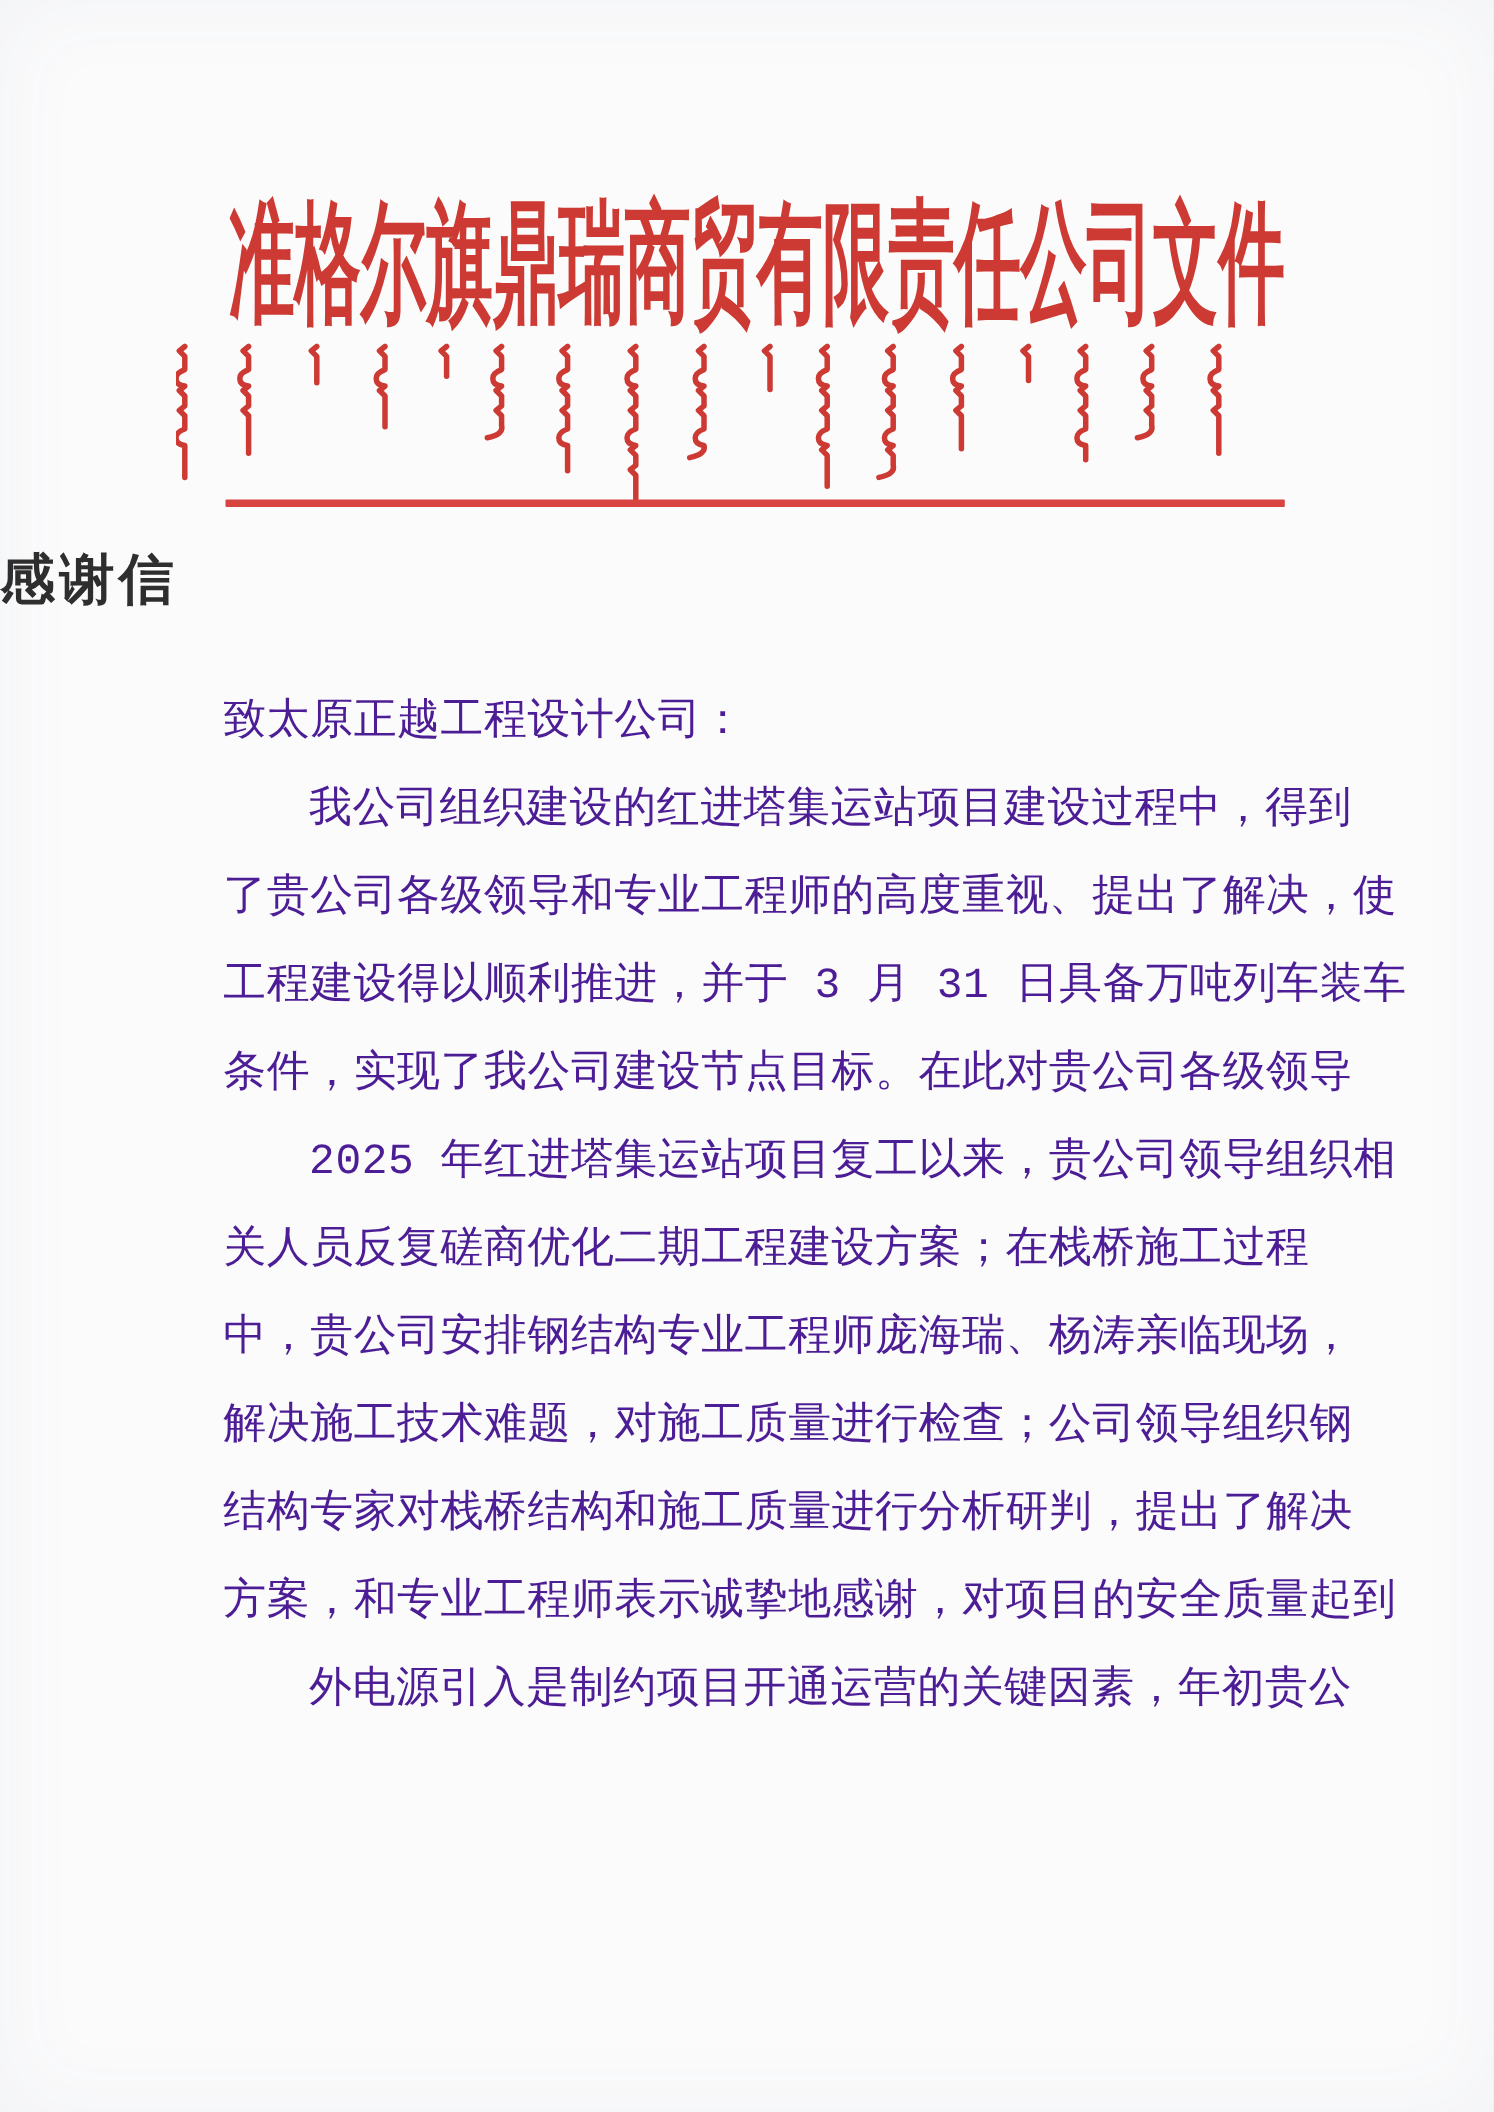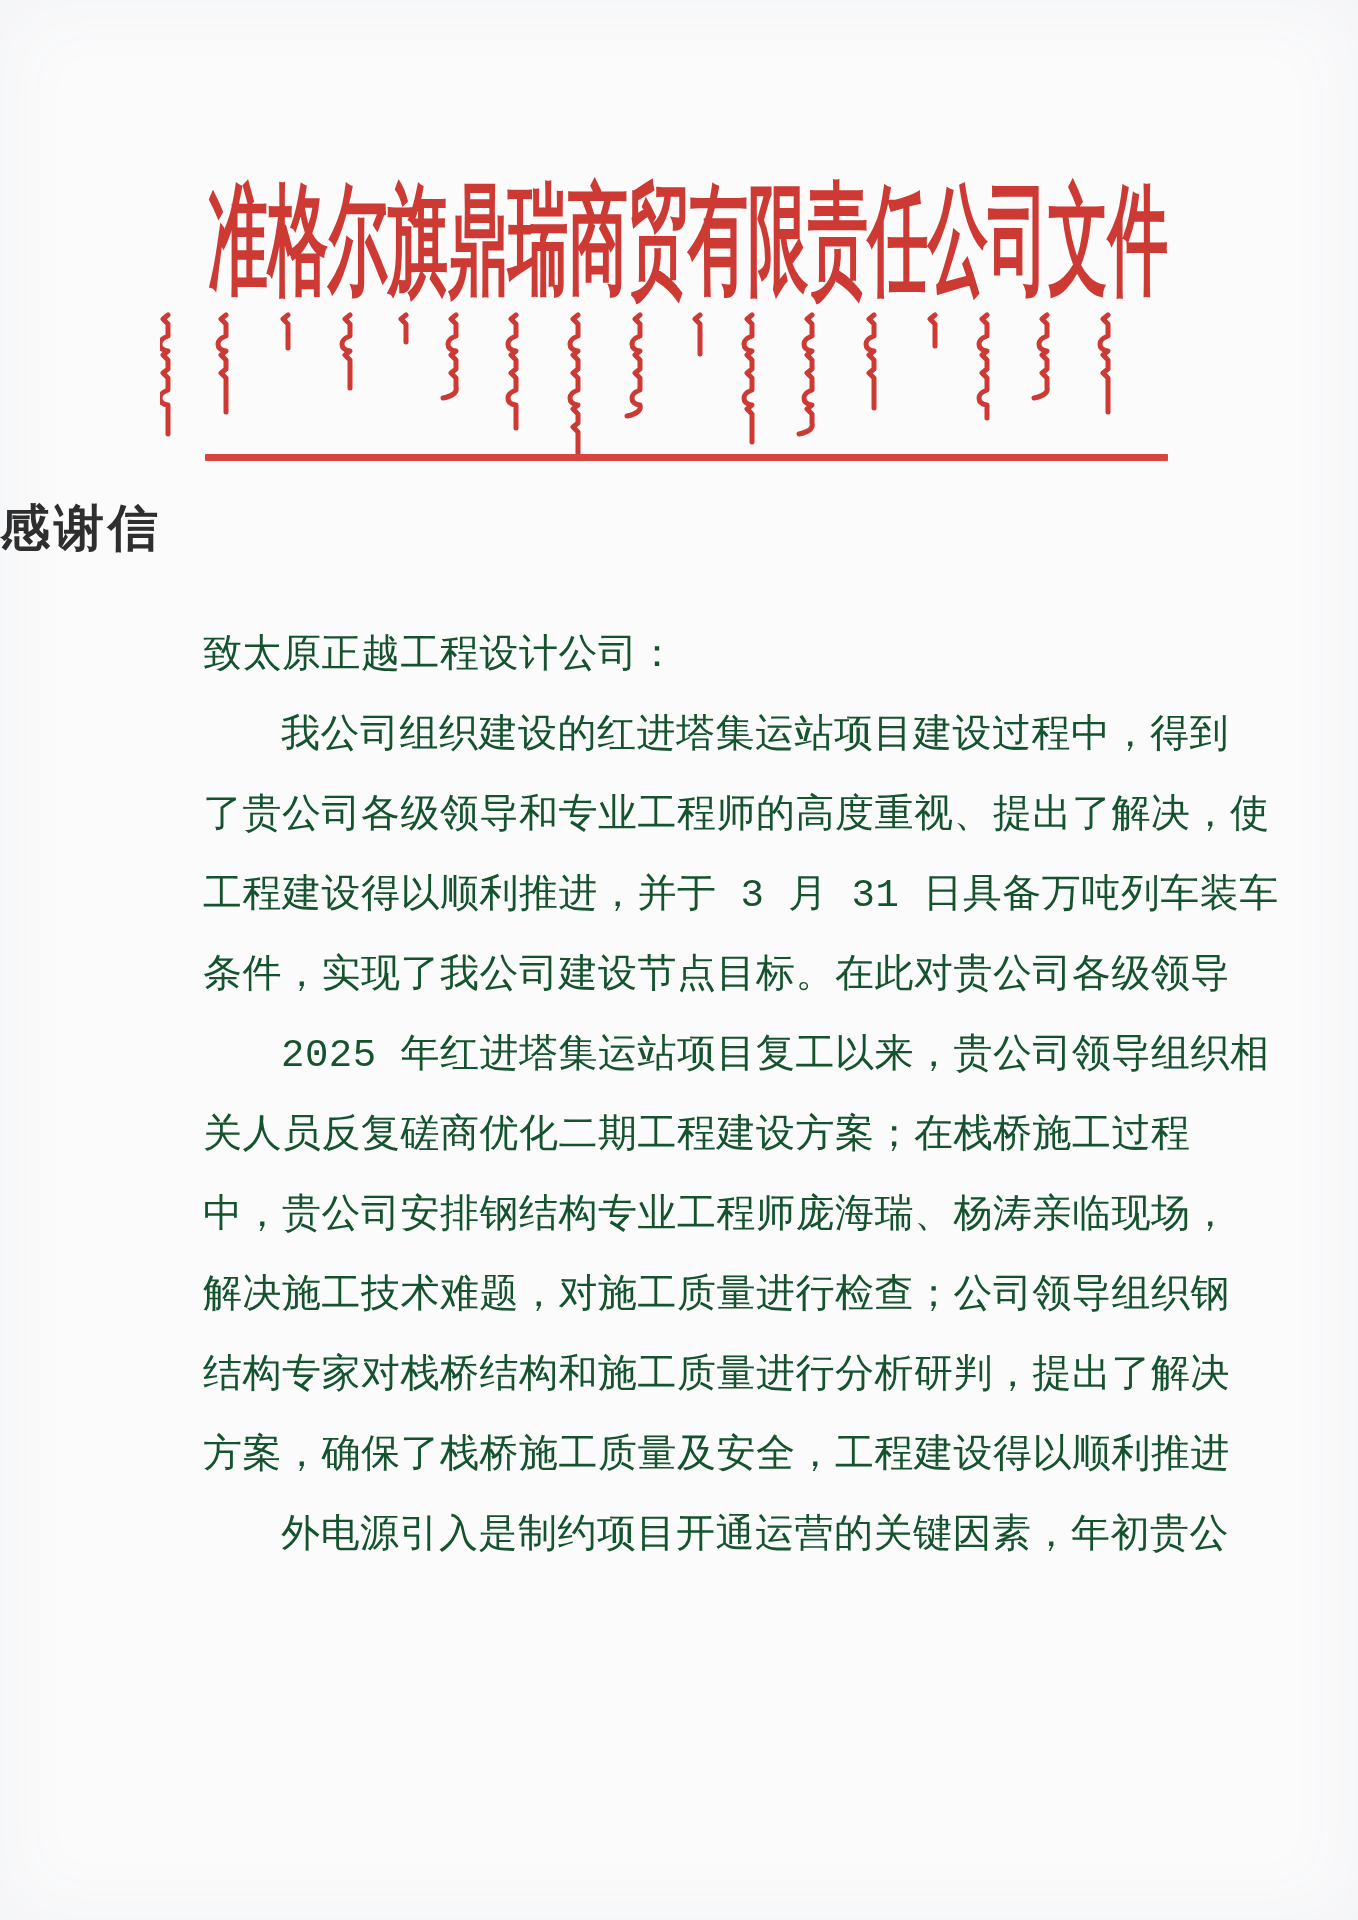--- a/index.html
+++ b/index.html
@@ -48,21 +48,21 @@
     color:#2e2e2e;
     letter-spacing:4px;
   }
   
   .letter-body{
     position:absolute;
     left:203px;top:616px;
     width:1052px;
     font-size:39px;
     line-height:80px;
-    color:#14532d;
+    color:#4c1d95;
     letter-spacing:0.5px;
   }
   .body-line{white-space:nowrap;}
   .body-line.indent{text-indent:2em;}
 </style>
 </head>
 <body>
 
 <div class="page">
 
@@ -98,17 +98,17 @@
     <div class="body-line">致太原正越工程设计公司：</div>
     <div class="body-line indent">我公司组织建设的红进塔集运站项目建设过程中，得到</div>
     <div class="body-line">了贵公司各级领导和专业工程师的高度重视、提出了解决，使</div>
     <div class="body-line">工程建设得以顺利推进，并于 3 月 31 日具备万吨列车装车</div>
     <div class="body-line">条件，实现了我公司建设节点目标。在此对贵公司各级领导</div>
     <div class="body-line indent">2025 年红进塔集运站项目复工以来，贵公司领导组织相</div>
     <div class="body-line">关人员反复磋商优化二期工程建设方案；在栈桥施工过程</div>
     <div class="body-line">中，贵公司安排钢结构专业工程师庞海瑞、杨涛亲临现场，</div>
     <div class="body-line">解决施工技术难题，对施工质量进行检查；公司领导组织钢</div>
     <div class="body-line">结构专家对栈桥结构和施工质量进行分析研判，提出了解决</div>
-    <div class="body-line">方案，确保了栈桥施工质量及安全，工程建设得以顺利推进</div>
+    <div class="body-line">方案，和专业工程师表示诚挚地感谢，对项目的安全质量起到</div>
     <div class="body-line indent">外电源引入是制约项目开通运营的关键因素，年初贵公</div>
   </div>
 
 </div>
 
 </body></html>

